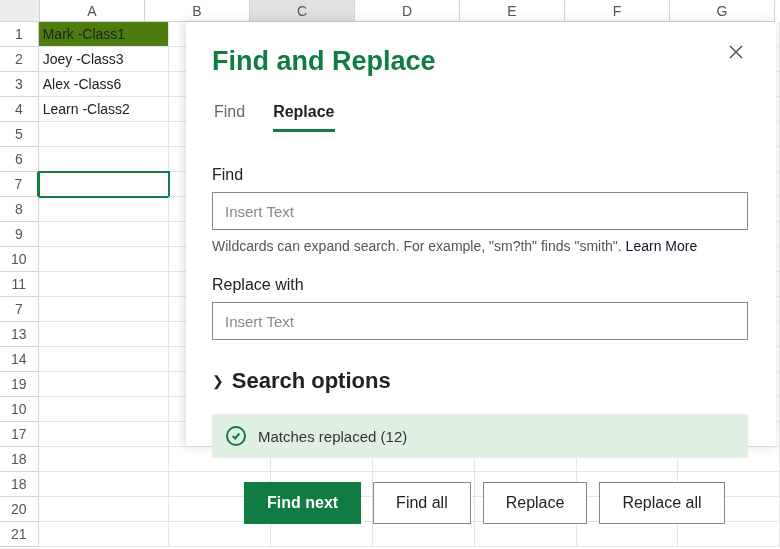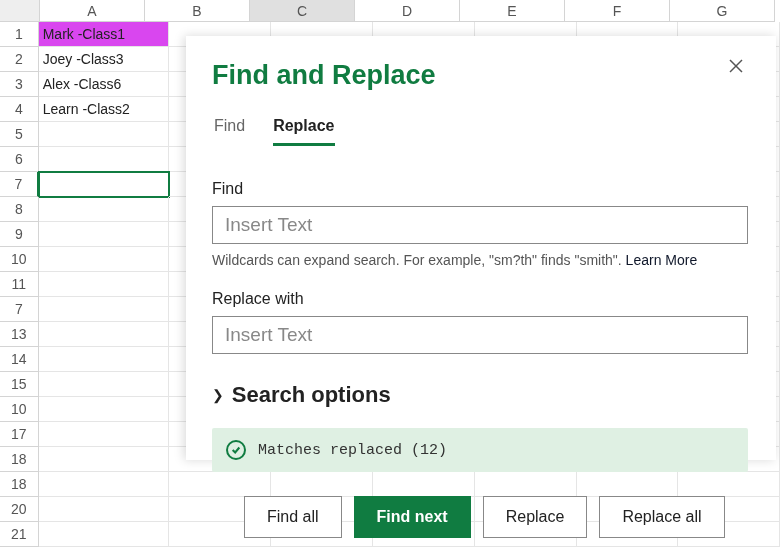--- a/index.html
+++ b/index.html
@@ -64,29 +64,29 @@
     border-right: 1px solid #e5e5e5;
     border-bottom: 1px solid #e5e5e5;
     padding: 0 4px;
     line-height: 25px;
     font-size: 14px;
     color: #222;
     overflow: hidden;
     white-space: nowrap;
   }
   .cell.wide { width: 135px; }
-  .cell.hl { background: #d946ef; }
+  .cell.hl { background: #4d7c0f; }
   .cell.active {
     outline: 2px solid #107c41;
     outline-offset: -1px;
   }
   
   .dialog {
     position: absolute;
-    top: 36px;
+    top: 22px;
     left: 186px;
     width: 590px;
     height: 424px;
     background: #fff;
     box-shadow: -2px 0 10px rgba(0,0,0,0.15);
     padding: 24px 28px 0 26px;
   }
   .close {
     position: absolute;
     top: 22px;
@@ -123,21 +123,21 @@
   .field-label {
     font-size: 16px;
     color: #222;
     margin-bottom: 8px;
   }
   .input {
     width: 100%;
     height: 38px;
     border: 1px solid #888;
     padding: 0 12px;
-    font-size: 19px;
+    font-size: 15px;
     color: #222;
     background: #fff;
   }
   .input::placeholder { color: #888; }
   .hint {
     font-size: 14px;
     color: #555;
     margin-top: 8px;
     margin-bottom: 22px;
   }
@@ -153,21 +153,20 @@
   .options-row .chev { font-size: 14px; color: #222; }
   .options-row .lbl { font-size: 22px; font-weight: 600; color: #222; }
   .status {
     background: #dff0e3;
     border-radius: 2px;
     padding: 12px 14px;
     display: flex;
     align-items: center;
     gap: 12px;
     margin-bottom: 24px;
-    font-family: Liberation Mono, monospace;
   }
   .status-icon {
     width: 20px; height: 20px;
     border: 2px solid #107c41;
     border-radius: 50%;
     display: flex;
     align-items: center;
     justify-content: center;
   }
   .status-icon svg { width: 10px; height: 10px; stroke: #107c41; stroke-width: 2.5; fill: none; }
@@ -344,21 +343,21 @@
         <div class="row-h">14</div>
         <div class="cell wide"></div>
         <div class="cell"></div>
         <div class="cell"></div>
         <div class="cell"></div>
         <div class="cell"></div>
         <div class="cell"></div>
         <div class="cell"></div>
       </div>
       <div class="row">
-        <div class="row-h">15</div>
+        <div class="row-h">19</div>
         <div class="cell wide"></div>
         <div class="cell"></div>
         <div class="cell"></div>
         <div class="cell"></div>
         <div class="cell"></div>
         <div class="cell"></div>
         <div class="cell"></div>
       </div>
       <div class="row">
         <div class="row-h">10</div>
@@ -454,18 +453,18 @@
   <div class="status">
     <span class="status-icon">
       <svg viewBox="0 0 12 12">
           <polyline points="2,6 5,9 10,3"></polyline>
         </svg>
     </span>
     <span class="status-text">Matches replaced (12)</span>
   </div>
 
   <div class="btn-row">
+    <button class="btn primary">Find next</button>
     <button class="btn">Find all</button>
-    <button class="btn primary">Find next</button>
     <button class="btn">Replace</button>
     <button class="btn">Replace all</button>
   </div>
 </div>
 
 </body></html>

